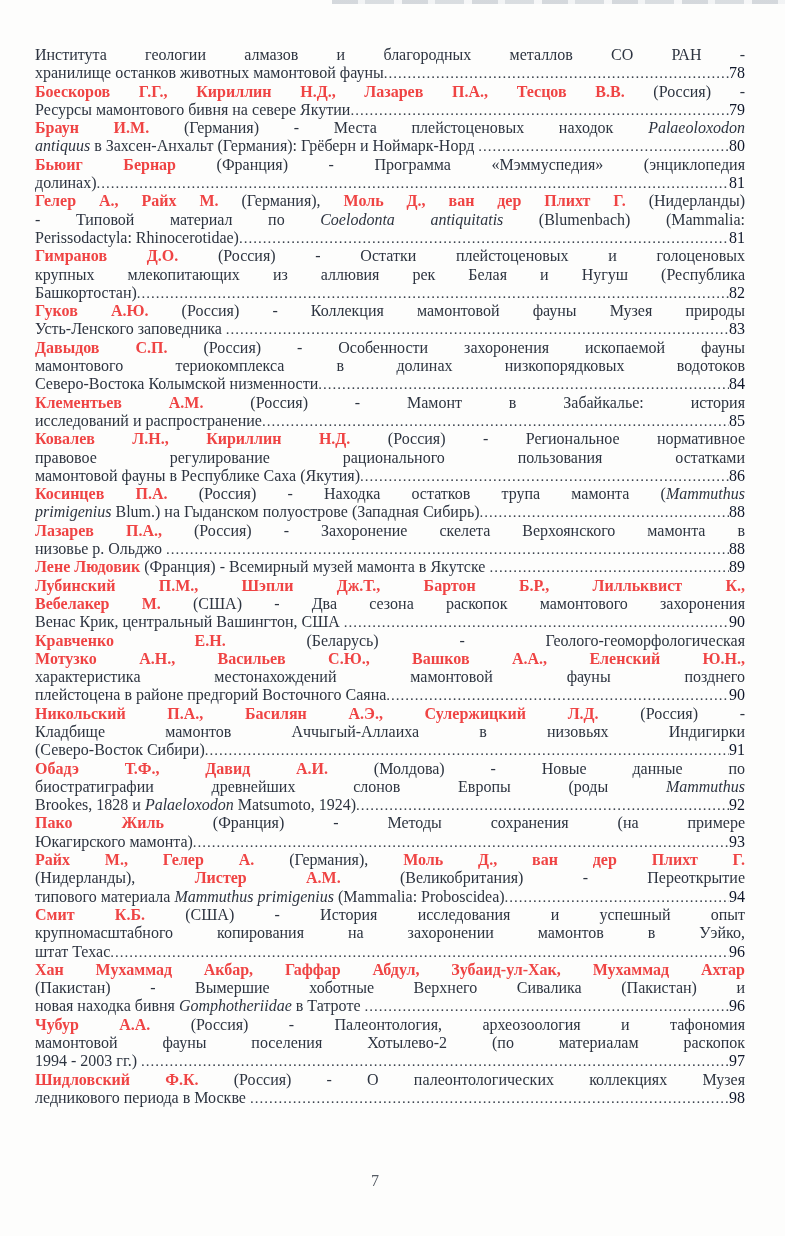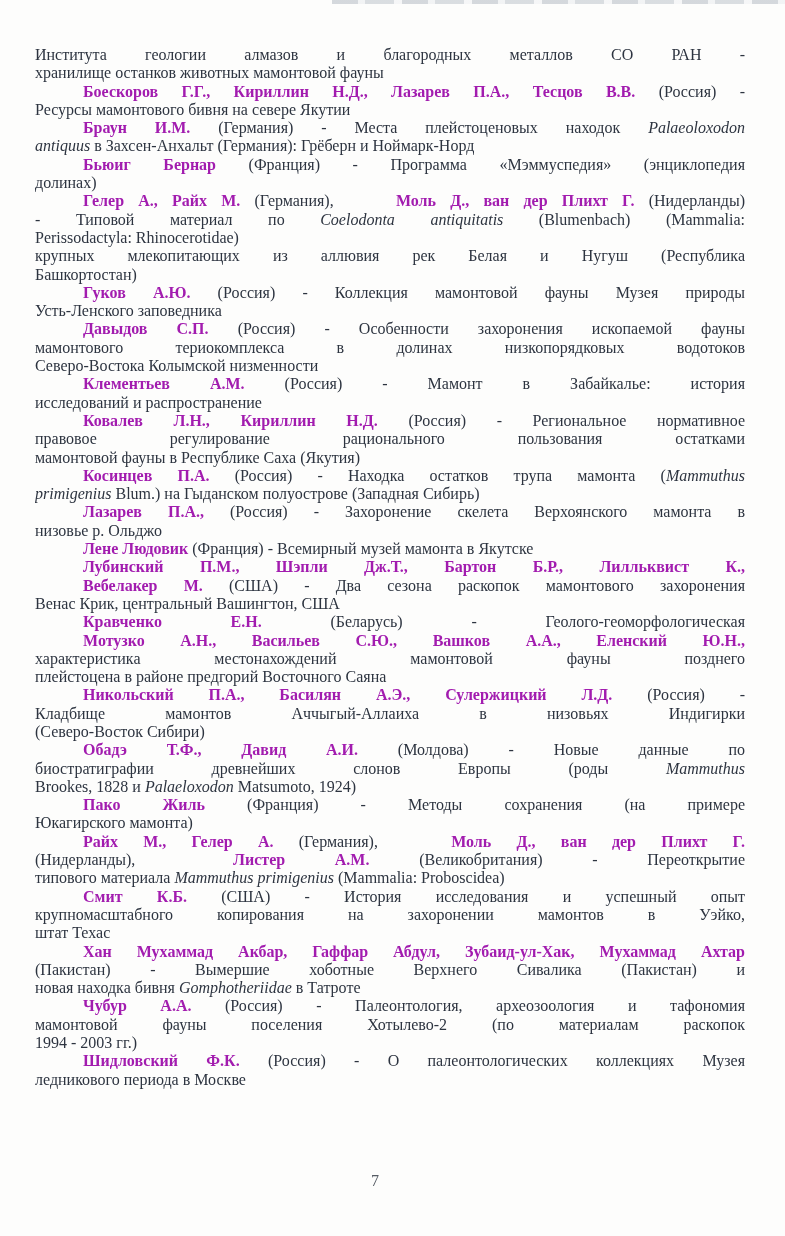--- a/index.html
+++ b/index.html
@@ -21,23 +21,23 @@
       #f3f4f6 62px, #f3f4f6 70px);
     opacity: 0.75;
   }
   .toc {
     position: absolute; left: 35px; top: 46px; width: 710px;
     font-size: 16px; line-height: 18.3px;
   }
   .entry { margin: 0; }
   .line { height: 18.3px; overflow: hidden; }
   .line.just { text-align: justify; text-align-last: justify; }
-  .line.last { display: flex; align-items: flex-start; flex-direction: column; }
+  .line.last { display: flex; align-items: flex-end; }
   .line.last .text { white-space: pre; flex: 0 0 auto; }
-  .b { font-weight: bold; color: #a21caf; margin-left: 48px; }
+  .b { font-weight: bold; color: #ef4444; }
   .i { font-style: italic; }
   .leader {
     flex: 1 1 auto; min-width: 0;
     overflow: hidden; white-space: nowrap;
     color: #39414c;
   }
   .leader::after {
     content: "...................................................................................................................................................................................................................................";
     letter-spacing: 1px;
     font-size: 15px;
@@ -89,20 +89,21 @@
       <div class="entry">
         <div class="line just"><span class="b ">Гелер А., Райх М.</span><span> (Германия), </span><span class="b ">Моль Д., ван дер Плихт Г.</span><span> (Нидерланды)</span></div>
         <div class="line just"><span>- Типовой материал по </span><span class="i">Coelodonta antiquitatis</span><span> (Blumenbach) (Mammalia:</span></div>
         <div class="line last">
           <span class="text"><span>Perissodactyla: Rhinocerotidae)</span></span>
           <span class="leader"></span>
           <span class="pg">81</span>
         </div>
       </div>
       <div class="entry">
+        <div class="line just"><span class="b ">Гимранов Д.О.</span><span> (Россия) - Остатки плейстоценовых и голоценовых</span></div>
         <div class="line just"><span>крупных млекопитающих из аллювия рек Белая и Нугуш (Республика</span></div>
         <div class="line last">
           <span class="text"><span>Башкортостан)</span></span>
           <span class="leader"></span>
           <span class="pg">82</span>
         </div>
       </div>
       <div class="entry">
         <div class="line just"><span class="b ">Гуков А.Ю.</span><span> (Россия) - Коллекция мамонтовой фауны Музея природы</span></div>
         <div class="line last">

